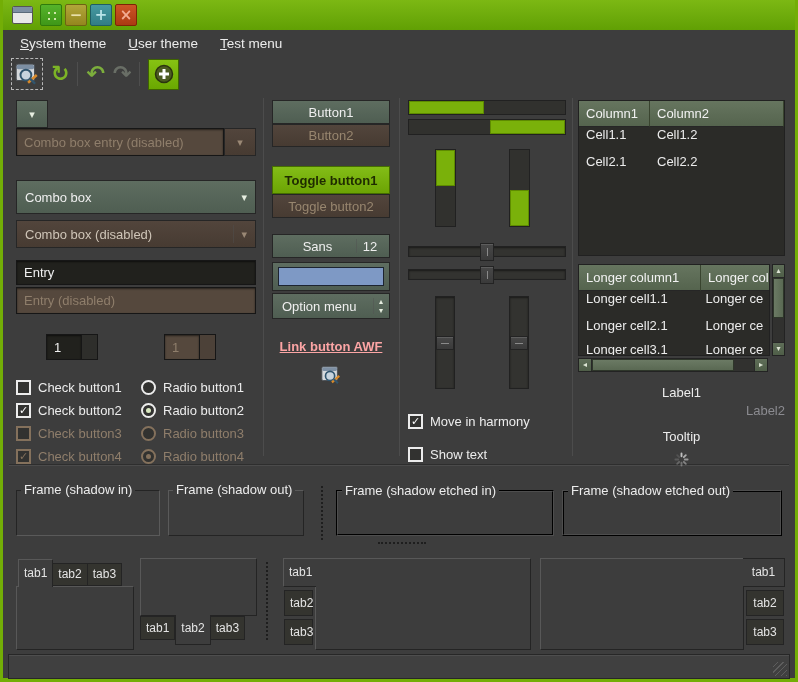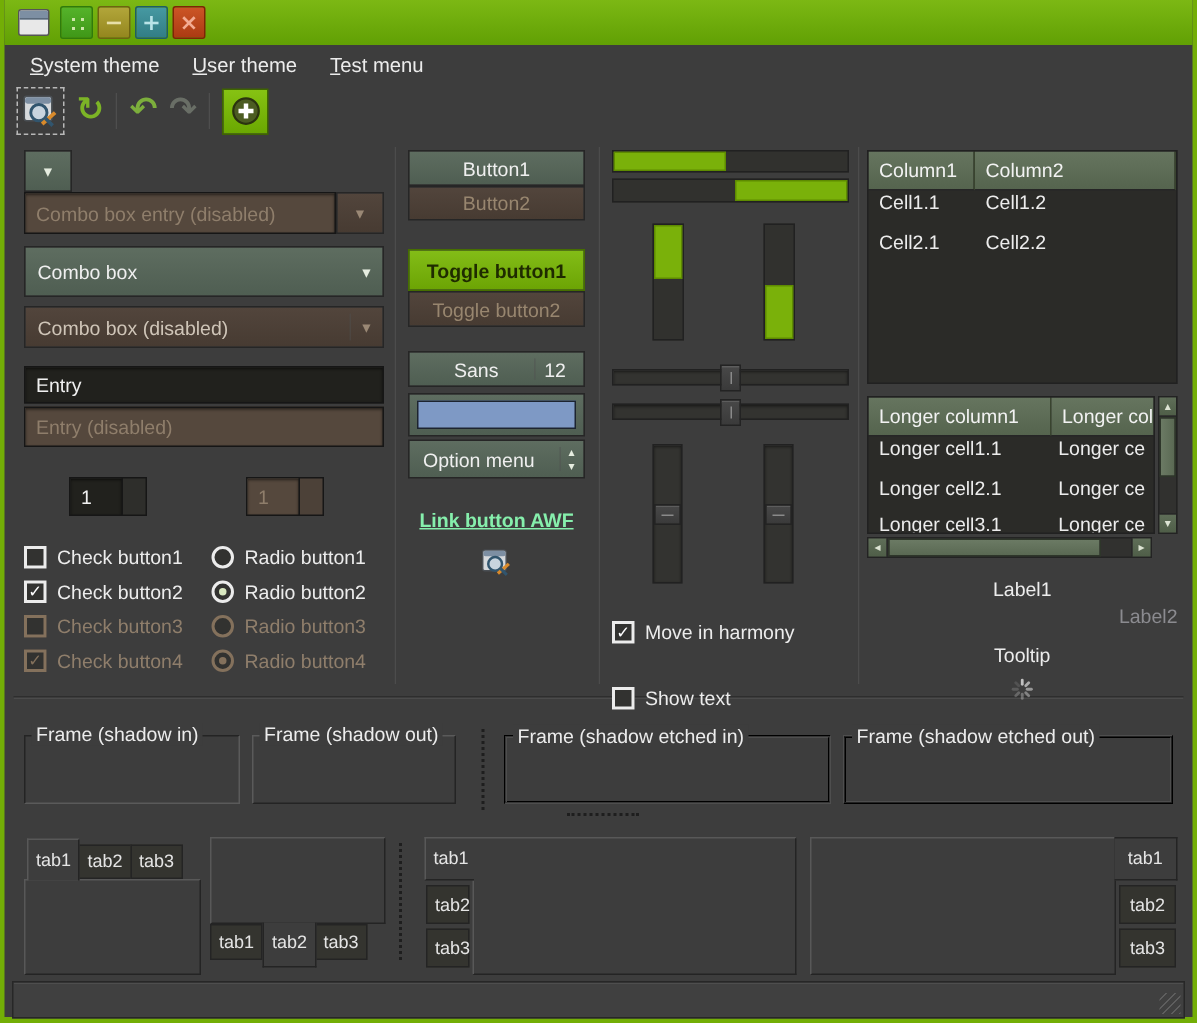--- a/index.html
+++ b/index.html
@@ -132,21 +132,21 @@
   .tab.a-left{height:29px;line-height:27px;background:#3d3d3d;border-right:none;border-top-color:#585858;border-left-color:#585858;position:relative;z-index:2;margin-right:-1px;}
   .tab.i-left{height:26px;line-height:24px;width:29px;margin:3px 0 0 1px;}
   .tabs-right{width:41px;display:flex;flex-direction:column;}
   .tab.a-right{height:29px;line-height:27px;background:#3d3d3d;border-left:none;position:relative;z-index:2;margin-left:-1px;}
   .tab.i-right{height:26px;line-height:24px;width:38px;margin:3px 0 0 2px;}
   
   .statusbar{height:25px;margin:0 5px;background:#404040;border:1px solid #272727;box-shadow:inset 0 1px 0 #4e4e4e;position:relative;}
   .grip{position:absolute;right:2px;bottom:2px;width:14px;height:14px;cursor:nwse-resize;
         background:repeating-linear-gradient(135deg,transparent 0 3px,#5e5e5e 3px 4px);}
   
-  .link{color:#86efac;text-decoration:underline;font-weight:bold;cursor:pointer;}
+  .link{color:#fca5a5;text-decoration:underline;font-weight:bold;cursor:pointer;}
   .lbl-dis{color:#8b8b90;}
   .swatch{flex:1;align-self:stretch;margin:4px 5px;border:1px solid #1d2430;}
   u{text-decoration:underline;}
 </style>
 </head>
 <body>
 
 <div class="window">
 
   <div class="titlebar">
@@ -207,21 +207,21 @@
         <div class="cbtn btn">
             <span class="arrow">▾</span>
           </div>
       </div>
       <div class="combo-row" style="height:28px">
         <div class="entry dis" style="flex:1">Combo box entry (disabled)</div>
         <div class="cbtn btn dis">
             <span class="arrow" style="color:#9a8875">▾</span>
           </div>
       </div>
-      <div class="btn" style="height:27px;margin-top:8px;justify-content:flex-start;padding:16px 8px">
+      <div class="btn" style="height:27px;margin-top:24px;justify-content:flex-start;padding:16px 8px">
         <span style="flex:1">Combo box</span>
         <span class="btn-sep"></span>
         <span class="arrow" style="margin-left:7px">▾</span>
       </div>
       <div class="btn dis" style="height:28px;margin-top:6px;justify-content:flex-start;padding:0 8px;color:#cfc5b8">
         <span style="flex:1">Combo box (disabled)</span>
         <span class="btn-sep"></span>
         <span class="arrow" style="margin-left:7px;color:#9a8875">▾</span>
       </div>
       <div class="entry" style="height:25px;margin-top:12px">Entry</div>
@@ -345,21 +345,21 @@
         <div class="vscale" style="margin-left:54px">
             <div class="thumb"></div>
           </div>
       </div>
       <div class="cr-row" style="margin-top:21px">
         <span class="chk">
             <span class="mark">✓</span>
           </span>
         <span class="cr-label">Move in harmony</span>
       </div>
-      <div class="cr-row" style="margin-top:21px">
+      <div class="cr-row" style="margin-top:10px">
         <span class="chk"></span>
         <span class="cr-label">Show text</span>
       </div>
     </div>
 
     <div class="col" style="left:575px;width:207px">
       <div class="tree" style="height:156px">
         <div class="thead">
           <div class="th" style="width:71px">Column1</div>
           <div class="th" style="flex:1">Column2</div>

